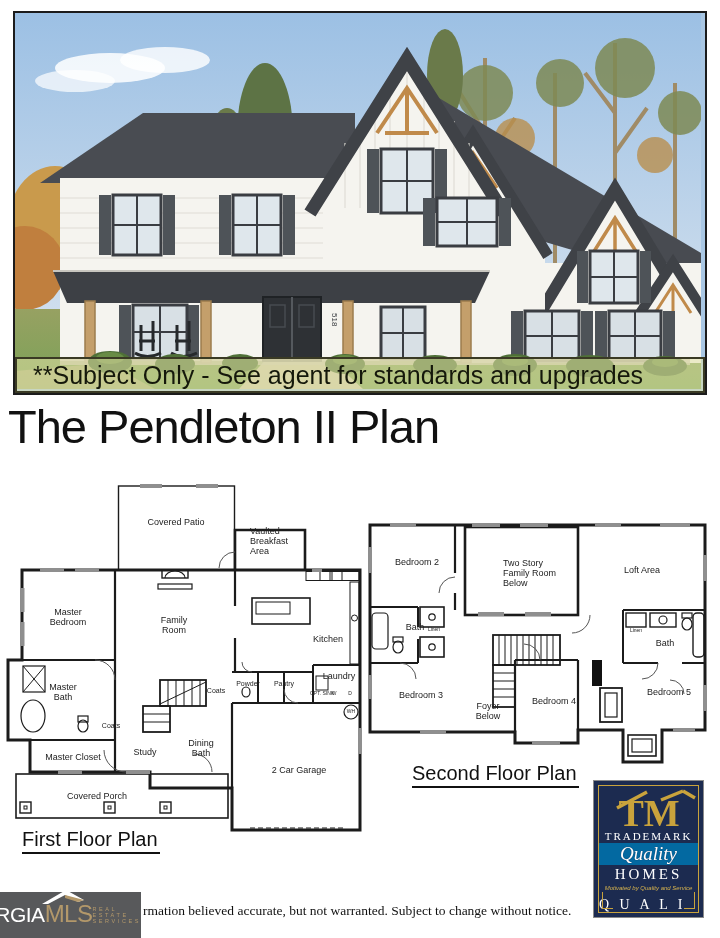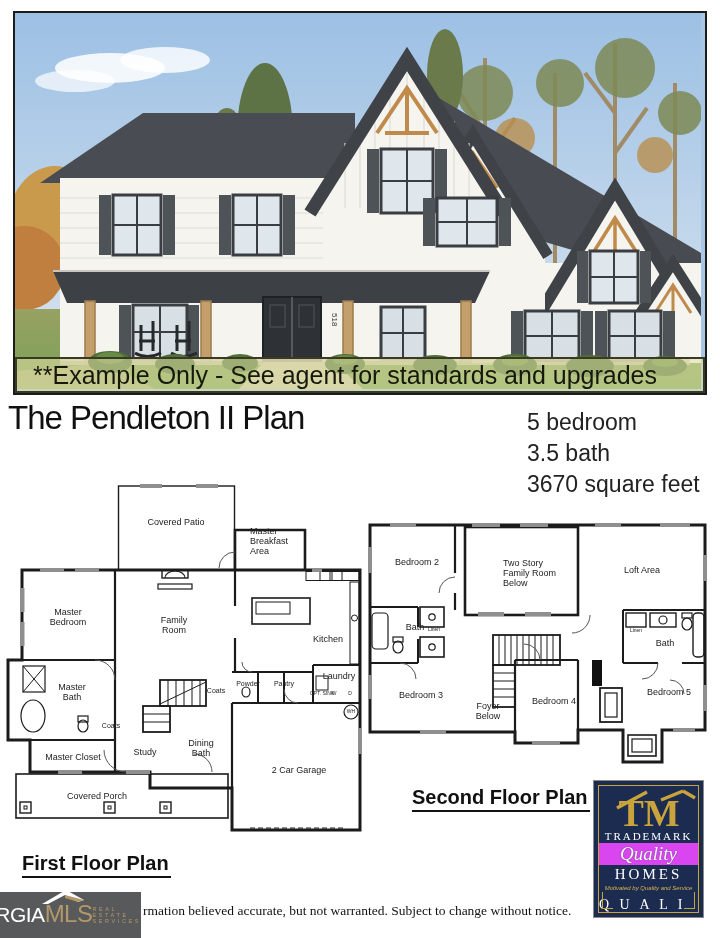--- a/index.html
+++ b/index.html
@@ -7,43 +7,43 @@
         font-family:"Liberation Sans",sans-serif;color:#1a1a1a;}
   
   .photo-frame{position:absolute;left:13px;top:11px;width:690px;height:380px;
                border:2px solid #1c1c1c;overflow:hidden;background:#a9c7e4;}
   .photo-frame svg{display:block;}
   .banner{position:absolute;left:0;right:0;bottom:0;height:36px;
           background:rgba(225,226,166,0.55);border:2px solid #3a3a24;
           display:flex;align-items:center;padding-left:16px;box-sizing:border-box;}
   .banner-text{font-size:25px;font-weight:500;color:#15180b;letter-spacing:0px;}
   
-  .title{position:absolute;left:8px;top:399px;font-size:33px;letter-spacing:-1px;
+  .title{position:absolute;left:8px;top:399px;font-size:47px;letter-spacing:-1px;
          font-weight:400;color:#111;}
   .specs{position:absolute;left:527px;top:407px;font-size:23px;line-height:31px;color:#222;}
   
   .plan{position:absolute;}
   .plan svg{position:absolute;left:0;top:0;}
   .plan-label{position:absolute;font-size:9px;color:#222;text-align:center;
               transform:translate(-50%,-50%);line-height:1.12;white-space:nowrap;}
   .plan-label.wrap{white-space:normal;}
   .plan-label.leftal{text-align:left;transform:translate(0,-50%);}
   .plan-label.tiny{font-size:5px;}
   .plan-label.small{font-size:7px;}
-  .plan-heading{position:absolute;font-size:20px;font-weight:bold;color:#111;
-                border-bottom:2.5px solid #111;padding:0 2px 1px 0;margin-top:24px;}
+  .plan-heading{position:absolute;font-size:20px;font-weight:normal;color:#111;
+                border-bottom:2.5px solid #111;padding:0 2px 1px 0;}
   
   .tm-logo{position:absolute;left:593px;top:780px;width:111px;height:138px;
            background:#1c2b50;border:1px solid #8a8a8a;box-sizing:border-box;}
   .tm-inner{position:absolute;inset:4px;border:1.5px solid #c9a33c;
             display:flex;flex-direction:column;align-items:center;overflow:hidden;}
   .tm-mono{position:relative;width:100%;height:44px;}
   .tm-word{font-family:"Liberation Serif",serif;color:#fff;font-size:11px;
            letter-spacing:2px;margin-top:0px;}
-  .tm-band{width:100%;height:22px;background:#d946ef;display:flex;align-items:center;
+  .tm-band{width:100%;height:22px;background:#0369a1;display:flex;align-items:center;
            justify-content:center;margin-top:1px;}
   .tm-script{font-family:"Liberation Serif",serif;font-style:italic;color:#fff;
              font-size:19px;text-shadow:0 0 1px #1c2b50;}
   .tm-homes{font-family:"Liberation Serif",serif;color:#fff;font-size:15px;
             letter-spacing:3px;margin-top:1px;}
   .tm-tag{font-style:italic;color:#d8b44e;font-size:6px;margin-top:2px;}
   .tm-quality{font-family:"Liberation Serif",serif;color:#fff;font-size:14px;
               letter-spacing:3.5px;margin-top:6px;}
   .tm-brk-l,.tm-brk-r{position:absolute;bottom:3px;width:10px;height:16px;}
   .tm-brk-l{left:3px;border-left:1.5px solid #c9a33c;border-bottom:1.5px solid #c9a33c;}
@@ -214,30 +214,25 @@
           <ellipse cx="650" cy="353" rx="22" ry="10"></ellipse>
       </g>
       <g fill="#6e9248" opacity="0.8">
         <ellipse cx="95" cy="345" rx="14" ry="6"></ellipse>
           <ellipse cx="330" cy="347" rx="12" ry="5"></ellipse>
         <ellipse cx="500" cy="348" rx="13" ry="5"></ellipse>
           <ellipse cx="650" cy="349" rx="13" ry="5"></ellipse>
       </g>
     </svg>
     <div class="banner">
-      <span class="banner-text">**Example Only - See agent for standards and upgrades</span>
+      <span class="banner-text">**Subject Only - See agent for standards and upgrades</span>
     </div>
   </div>
 
   <div class="title">The Pendleton II Plan</div>
-  <div class="specs">
-    <div>5 bedroom</div>
-    <div>3.5 bath</div>
-    <div>3670 square feet</div>
-  </div>
 
   <div class="plan" style="left:0;top:478px;width:372px;height:385px;">
     <svg width="372" height="385" viewBox="0 0 372 385">
       <g stroke="#1b1b1b" fill="none">
         <rect x="118.5" y="8" width="116" height="84" stroke-width="1.4"></rect>
         <path d="M235,92 V52 H305 V92" stroke-width="2.6"></path>
         <path d="M22,92 H360 V352 H232 V310 H150 V294 H30 V262 H8 V182 H22 Z" stroke-width="3"></path>
         <path d="M115,92 V182 M22,182 H115 M115,182 V294 M30,262 H115" stroke-width="2.2"></path>
         <path d="M235,92 V128 M235,160 V194" stroke-width="2.2"></path>
         <path d="M232,194 H313 M258,194 V225 M284,194 V225 M232,225 H360" stroke-width="2"></path>
@@ -299,30 +294,30 @@
           <path d="M126,294 a22,22 0 0 1 -22,-22"></path>
           <path d="M298,225 a14,14 0 0 1 -14,-14"></path>
           <path d="M252,194 a10,10 0 0 1 -10,-10"></path>
           <path d="M212,294 a18,18 0 0 0 -18,-18"></path>
         </g>
 
         <path d="M250,350 H345" stroke-width="1" stroke-dasharray="5,3"></path>
       </g>
     </svg>
     <div class="plan-label wrap" style="left:176px;top:44px;width:80px;">Covered Patio</div>
-    <div class="plan-label wrap leftal" style="left:250px;top:63px;width:52px;">Master Breakfast Area</div>
+    <div class="plan-label wrap leftal" style="left:250px;top:63px;width:52px;">Vaulted Breakfast Area</div>
     <div class="plan-label wrap" style="left:68px;top:139px;width:48px;">Master Bedroom</div>
     <div class="plan-label wrap" style="left:174px;top:147px;width:40px;">Family Room</div>
     <div class="plan-label" style="left:328px;top:161px;">Kitchen</div>
     <div class="plan-label" style="left:339px;top:198px;">Laundry</div>
     <div class="plan-label small" style="left:248px;top:206px;">Powder</div>
     <div class="plan-label small" style="left:284px;top:206px;">Pantry</div>
     <div class="plan-label small" style="left:216px;top:213px;">Coats</div>
     <div class="plan-label small" style="left:111px;top:248px;">Coats</div>
-    <div class="plan-label wrap" style="left:72px;top:214px;width:44px;">Master Bath</div>
+    <div class="plan-label wrap" style="left:63px;top:214px;width:44px;">Master Bath</div>
     <div class="plan-label" style="left:73px;top:279px;">Master Closet</div>
     <div class="plan-label" style="left:145px;top:274px;">Study</div>
     <div class="plan-label wrap" style="left:201px;top:270px;width:40px;">Dining Bath</div>
     <div class="plan-label" style="left:299px;top:292px;">2 Car Garage</div>
     <div class="plan-label" style="left:97px;top:318px;">Covered Porch</div>
     <div class="plan-label tiny" style="left:334px;top:216px;">W</div>
     <div class="plan-label tiny" style="left:350px;top:216px;">D</div>
     <div class="plan-label tiny" style="left:322px;top:216px;">OPT. SINK</div>
     <div class="plan-label tiny" style="left:351px;top:234px;">WH</div>
   </div>

